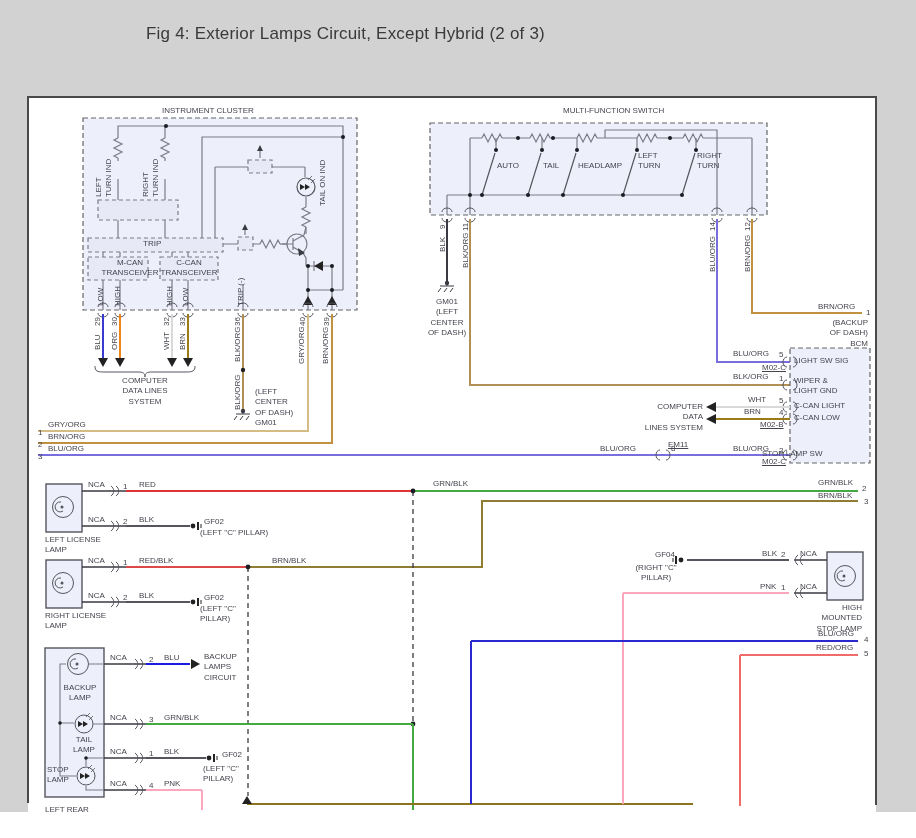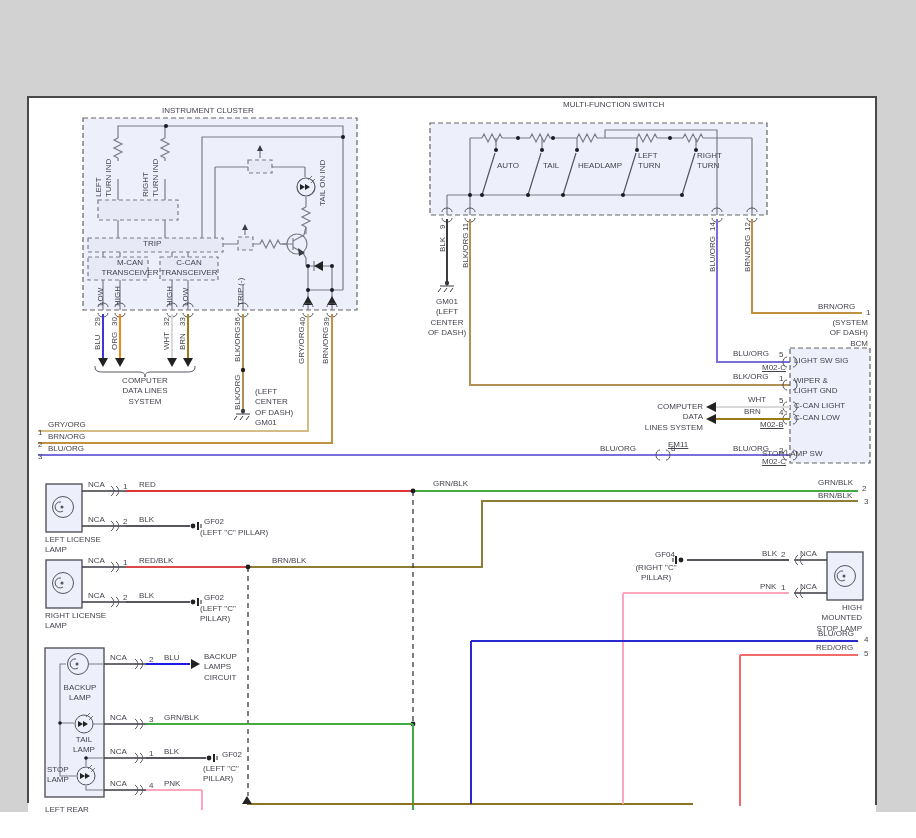--- a/index.html
+++ b/index.html
@@ -15,20 +15,21 @@
   .rt{text-align:right;}
   .un{text-decoration:underline;}
   .clip{position:absolute;overflow:hidden;}
 </style>
 </head>
 <body>
 
 <div id="page">
   <div id="paper"></div>
   <div id="bottomstrip"></div>
+  <div id="ttl">Fig 4: Exterior Lamps Circuit, Except Hybrid (2 of 3)</div>
 
   <svg width="916" height="838" viewBox="0 0 916 838">
     <defs>
       <path id="rh" d="M0,0 l2,-4 4,8 4,-8 4,8 4,-8 2,4" fill="none"></path>
       <path id="rv" d="M0,0 l-4,2 8,4 -8,4 8,4 -8,4 4,2" fill="none"></path>
       <g id="cv">
           <path d="M-5,-3 a5,4 0 0 1 10,0 M-5,3 a5,4 0 0 0 10,0" fill="none" stroke="#55555f"></path>
         </g>
       <g id="c2">
           <path d="M-7,-5 a6,6 0 0 1 0,10 M-2,-5 a6,6 0 0 1 0,10" fill="none" stroke="#55555f"></path>
@@ -308,21 +309,21 @@
   <i class="lb rl" style="left:321px;top:364px">BRN/ORG</i>
   <i class="lb ct" style="left:105px;top:376px;width:80px">COMPUTER
 DATA LINES
 SYSTEM</i>
   <i class="lb rl" style="left:233px;top:410px">BLK/ORG</i>
   <i class="lb" style="left:255px;top:387px">(LEFT
 CENTER
 OF DASH)
 GM01</i>
 
-  <i class="lb" style="left:563px;top:100px">MULTI-FUNCTION SWITCH</i>
+  <i class="lb" style="left:563px;top:106px">MULTI-FUNCTION SWITCH</i>
   <i class="lb" style="left:497px;top:161px">AUTO</i>
   <i class="lb" style="left:543px;top:161px">TAIL</i>
   <i class="lb" style="left:578px;top:161px">HEADLAMP</i>
   <i class="lb" style="left:638px;top:151px">LEFT
 TURN</i>
   <i class="lb" style="left:697px;top:151px">RIGHT
 TURN</i>
   <i class="lb rl" style="left:438px;top:229px">9</i>
   <i class="lb rl" style="left:461px;top:231px">11</i>
   <i class="lb rl" style="left:708px;top:231px">14</i>
@@ -331,21 +332,21 @@
   <i class="lb rl" style="left:461px;top:268px">BLK/ORG</i>
   <i class="lb rl" style="left:708px;top:272px">BLU/ORG</i>
   <i class="lb rl" style="left:743px;top:272px">BRN/ORG</i>
   <i class="lb ct" style="left:425px;top:297px;width:44px">GM01
 (LEFT
 CENTER
 OF DASH)</i>
 
   <i class="lb" style="left:818px;top:302px">BRN/ORG</i>
   <i class="lb" style="left:866px;top:308px">1</i>
-  <i class="lb rt" style="left:820px;top:318px;width:48px">(SYSTEM
+  <i class="lb rt" style="left:820px;top:318px;width:48px">(BACKUP
 OF DASH)
 BCM</i>
   <i class="lb" style="left:794px;top:356px">LIGHT SW SIG</i>
   <i class="lb" style="left:794px;top:376px">WIPER &amp;
 LIGHT GND</i>
   <i class="lb" style="left:794px;top:401px">C-CAN LIGHT</i>
   <i class="lb" style="left:794px;top:413px">C-CAN LOW</i>
   <i class="lb" style="left:762px;top:449px">STOP LAMP SW</i>
   <i class="lb" style="left:733px;top:349px">BLU/ORG</i>
   <i class="lb" style="left:779px;top:350px">5</i>

